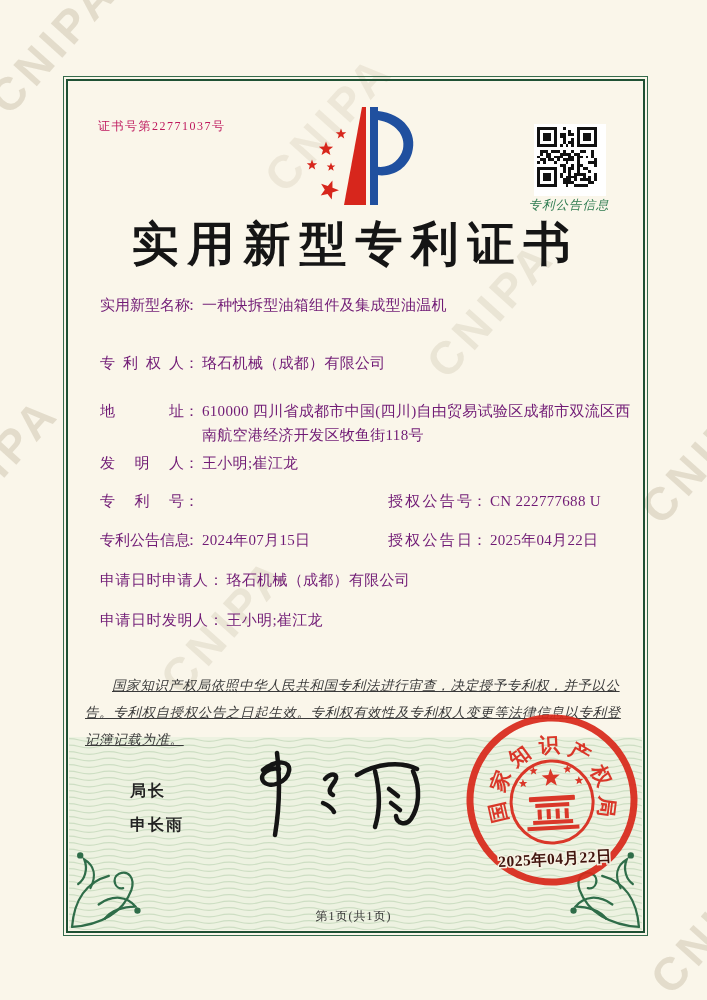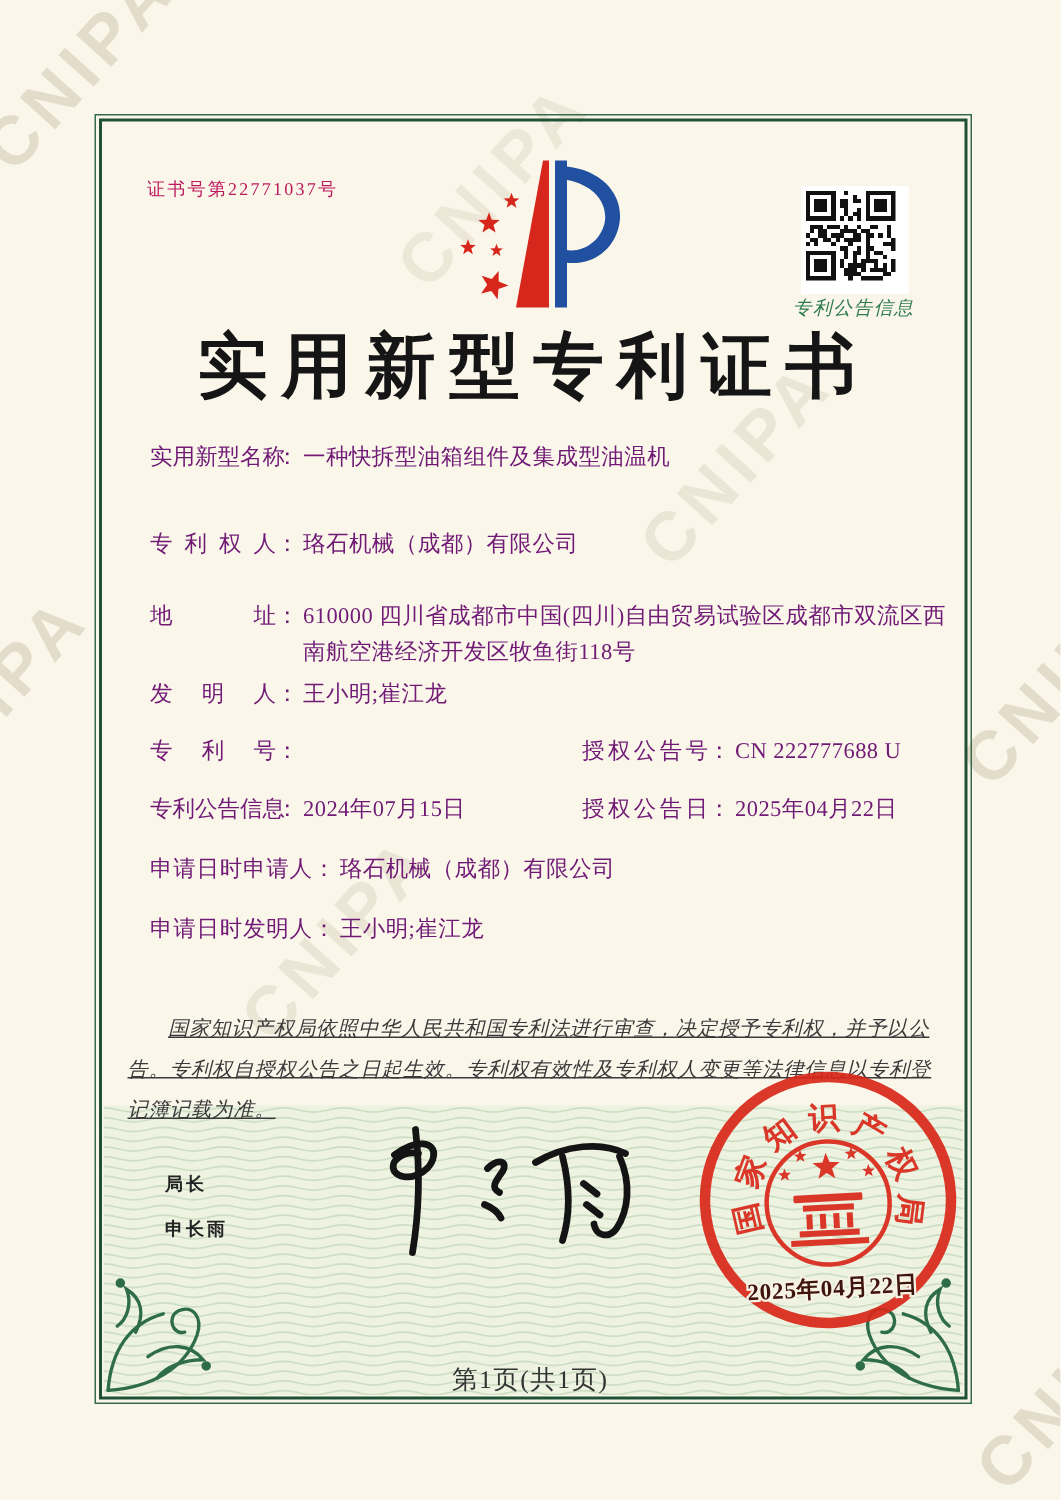--- a/index.html
+++ b/index.html
@@ -72,30 +72,30 @@
   .r-origapp{left:100px;top:568px;}
   .r-originv{left:100px;top:608px;}
   
   .declaration{
     position:absolute;z-index:4;left:85px;top:672px;width:540px;margin:0;
     font-size:13.5px;line-height:27px;letter-spacing:.6px;text-indent:2em;
     font-style:italic;color:#3a3a3a;text-decoration:underline;
   }
   
   .director{
-    position:absolute;z-index:5;left:110px;top:781px;
+    position:absolute;z-index:5;left:130px;top:781px;
     font-family:"Liberation Sans","DejaVu Sans",sans-serif;
-    font-weight:700;font-size:12px;letter-spacing:2px;color:#242424;
+    font-weight:700;font-size:16px;letter-spacing:2px;color:#242424;
   }
   .director div{margin-bottom:13px;}
   .signature{position:absolute;z-index:5;left:233px;top:745px;}
   .seal{position:absolute;z-index:6;left:460px;top:708px;transform:rotate(-3deg);}
   .page-footer{
     position:absolute;z-index:5;left:0;top:908px;width:707px;text-align:center;
-    font-size:17px;letter-spacing:1px;color:#333;
+    font-size:12px;letter-spacing:1px;color:#333;
   }
 </style>
 </head>
 <body>
 
 <div class="page">
 
   <span class="wm wm1">CNIPA</span>
   <span class="wm wm2">CNIPA</span>
   <span class="wm wm3">CNIPA</span>

